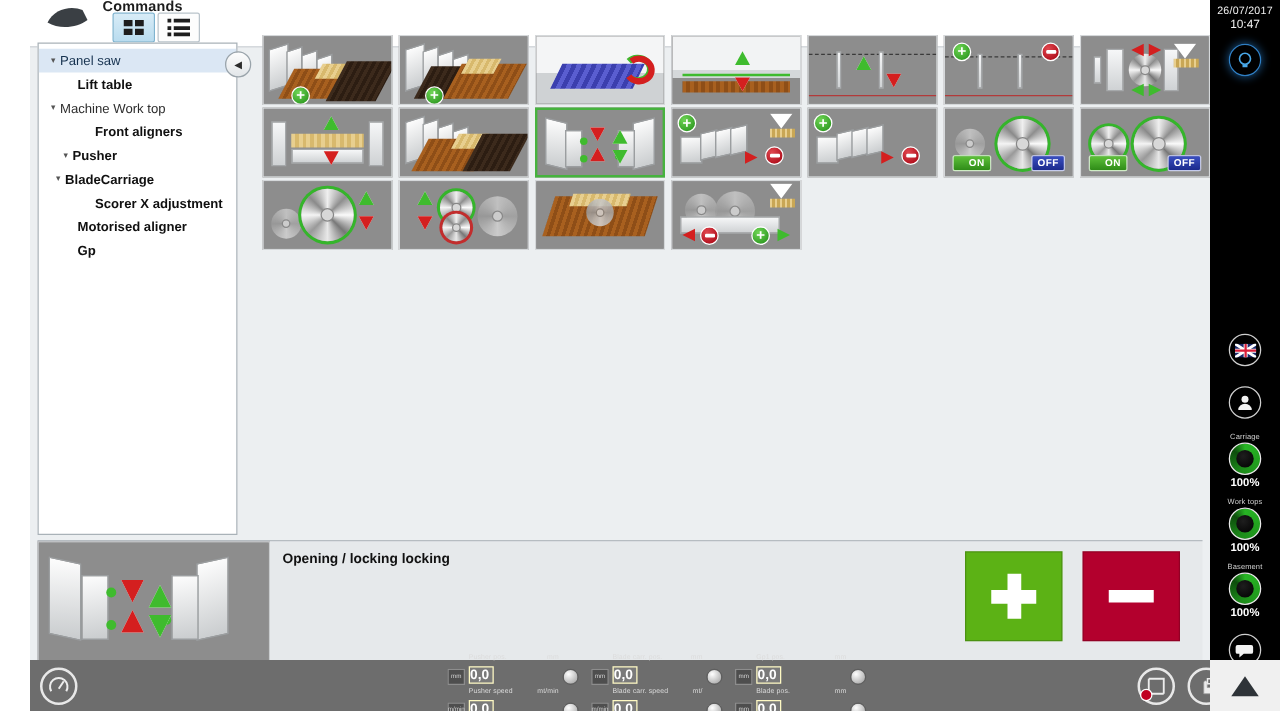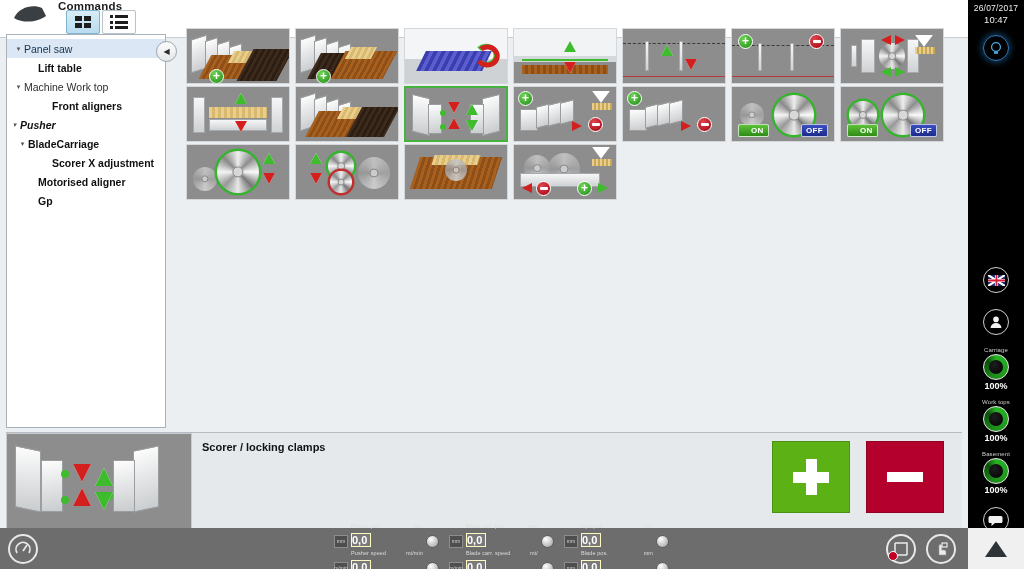--- a/index.html
+++ b/index.html
@@ -3,21 +3,21 @@
 <meta charset="utf-8">
 <style>
   * { box-sizing: border-box; margin: 0; padding: 0; }
   body {
     width: 1024px; height: 569px;
     font-family: "Liberation Sans", sans-serif;
     background: #ffffff;
     overflow: hidden;
     position: relative;
   }
-  #app { position: absolute; inset: 0; display: flex; }
+  #app { position: absolute; inset: 0; display: flex; margin-left: 24px; }
   .main-col { width: 968px; height: 569px; position: relative; background: #eceff1; }
 
   
   .header {
     height: 38px; background: #ffffff; position: relative;
     border-bottom: 1px solid #c8cdd2;
   }
   .logo-wedge {
     position: absolute; left: 12px; top: 4px; width: 36px; height: 22px;
   }
@@ -290,21 +290,21 @@
             <span class="tlabel">Lift table</span>
           </div>
           <div class="tnode ital" style="padding-left: 6px;">
             <span class="tri">▾</span>
             <span class="tlabel">Machine Work top</span>
           </div>
           <div class="tnode" style="padding-left: 34px;">
             <span class="tri blank">&nbsp;</span>
             <span class="tlabel">Front aligners</span>
           </div>
-          <div class="tnode" style="padding-left: 2px; font-style: italic;">
+          <div class="tnode" style="padding-left: 16px;">
             <span class="tri">▾</span>
             <span class="tlabel">Pusher</span>
           </div>
           <div class="tnode" style="padding-left: 10px;">
             <span class="tri">▾</span>
             <span class="tlabel">BladeCarriage</span>
           </div>
           <div class="tnode" style="padding-left: 34px;">
             <span class="tri blank">&nbsp;</span>
             <span class="tlabel">Scorer X adjustment</span>
@@ -542,21 +542,21 @@
         <div class="grip" style="left:126px;top:14px;width:26px;height:62px;transform:skewY(-12deg);"></div>
         <div class="grip" style="left:106px;top:26px;width:22px;height:52px;"></div>
         <div style="position:absolute;left:54px;top:36px;width:8px;height:8px;border-radius:50%;background:#3fbb2e;"></div>
         <div style="position:absolute;left:54px;top:62px;width:8px;height:8px;border-radius:50%;background:#3fbb2e;"></div>
         <div style="position:absolute;left:98px;top:58px;width:8px;height:8px;border-radius:50%;background:#3fbb2e;"></div>
         <div class="arw down-r" style="left:66px;top:30px;border-left-width:9px;border-right-width:9px;border-top-width:18px;"></div>
         <div class="arw up-g" style="left:88px;top:34px;border-left-width:9px;border-right-width:9px;border-bottom-width:18px;"></div>
         <div class="arw up-g" style="left:66px;top:54px;border-left-width:9px;border-right-width:9px;border-bottom-width:18px;border-bottom-color:#d41f1f;"></div>
         <div class="arw down-r" style="left:88px;top:58px;border-left-width:9px;border-right-width:9px;border-top-width:18px;border-top-color:#3fbb2e;"></div>
       </div>
-      <div class="preview-label">Scorer / locking clamps</div>
+      <div class="preview-label">Opening / locking locking</div>
 
       <div class="big-btn plus">
         <span class="glyph-plus"></span>
       </div>
       <div class="big-btn minus">
         <span class="glyph-minus"></span>
       </div>
     </div>
 
     <div class="statusbar">

